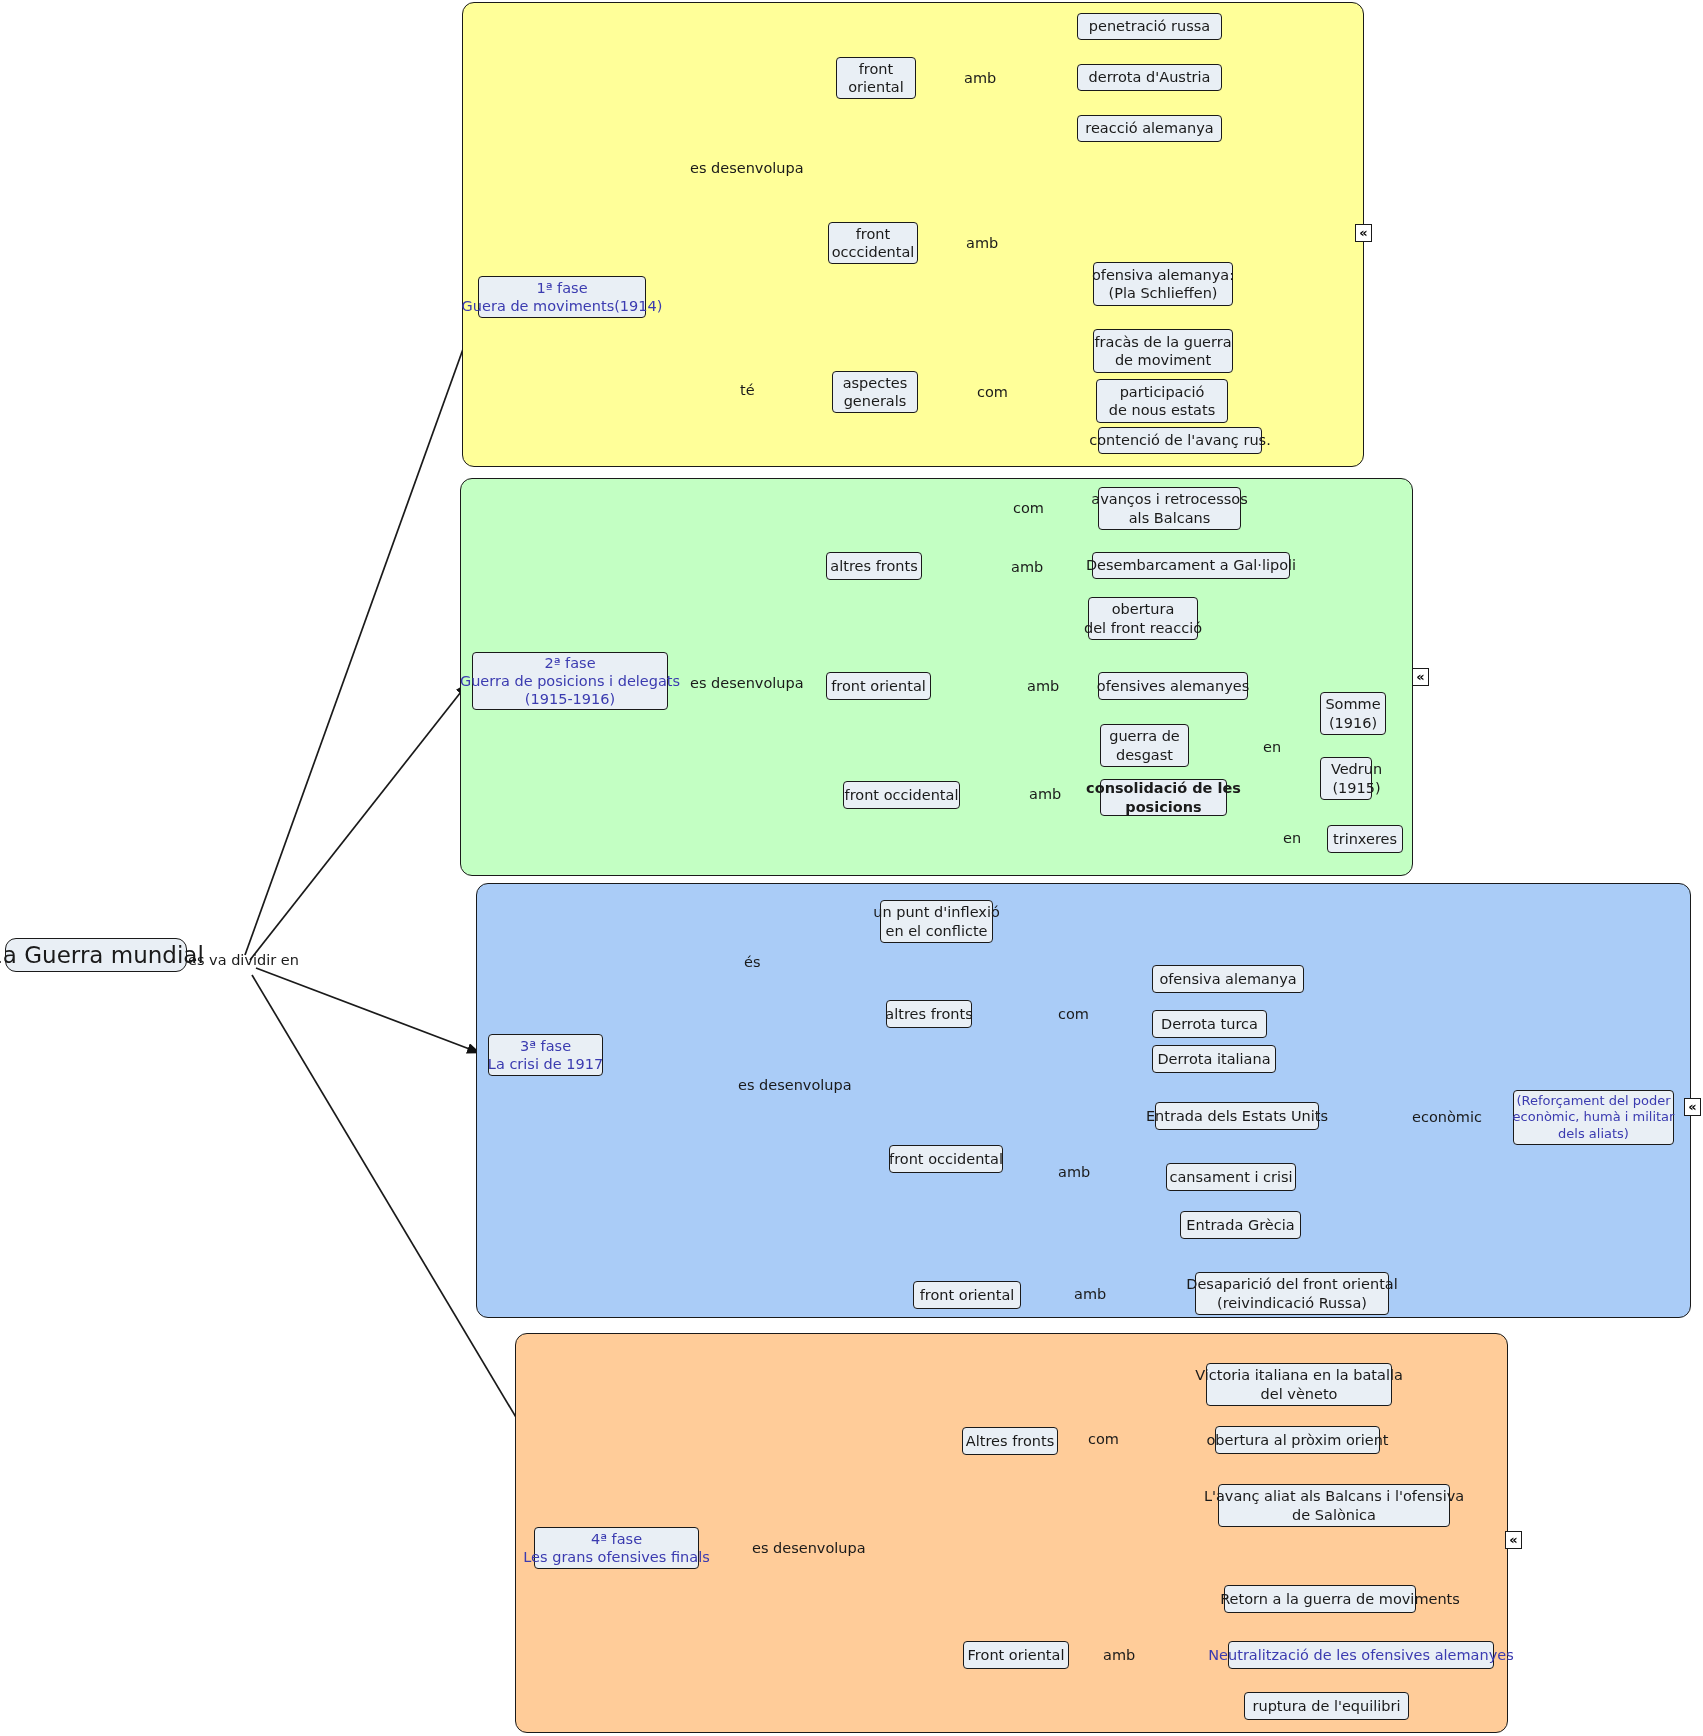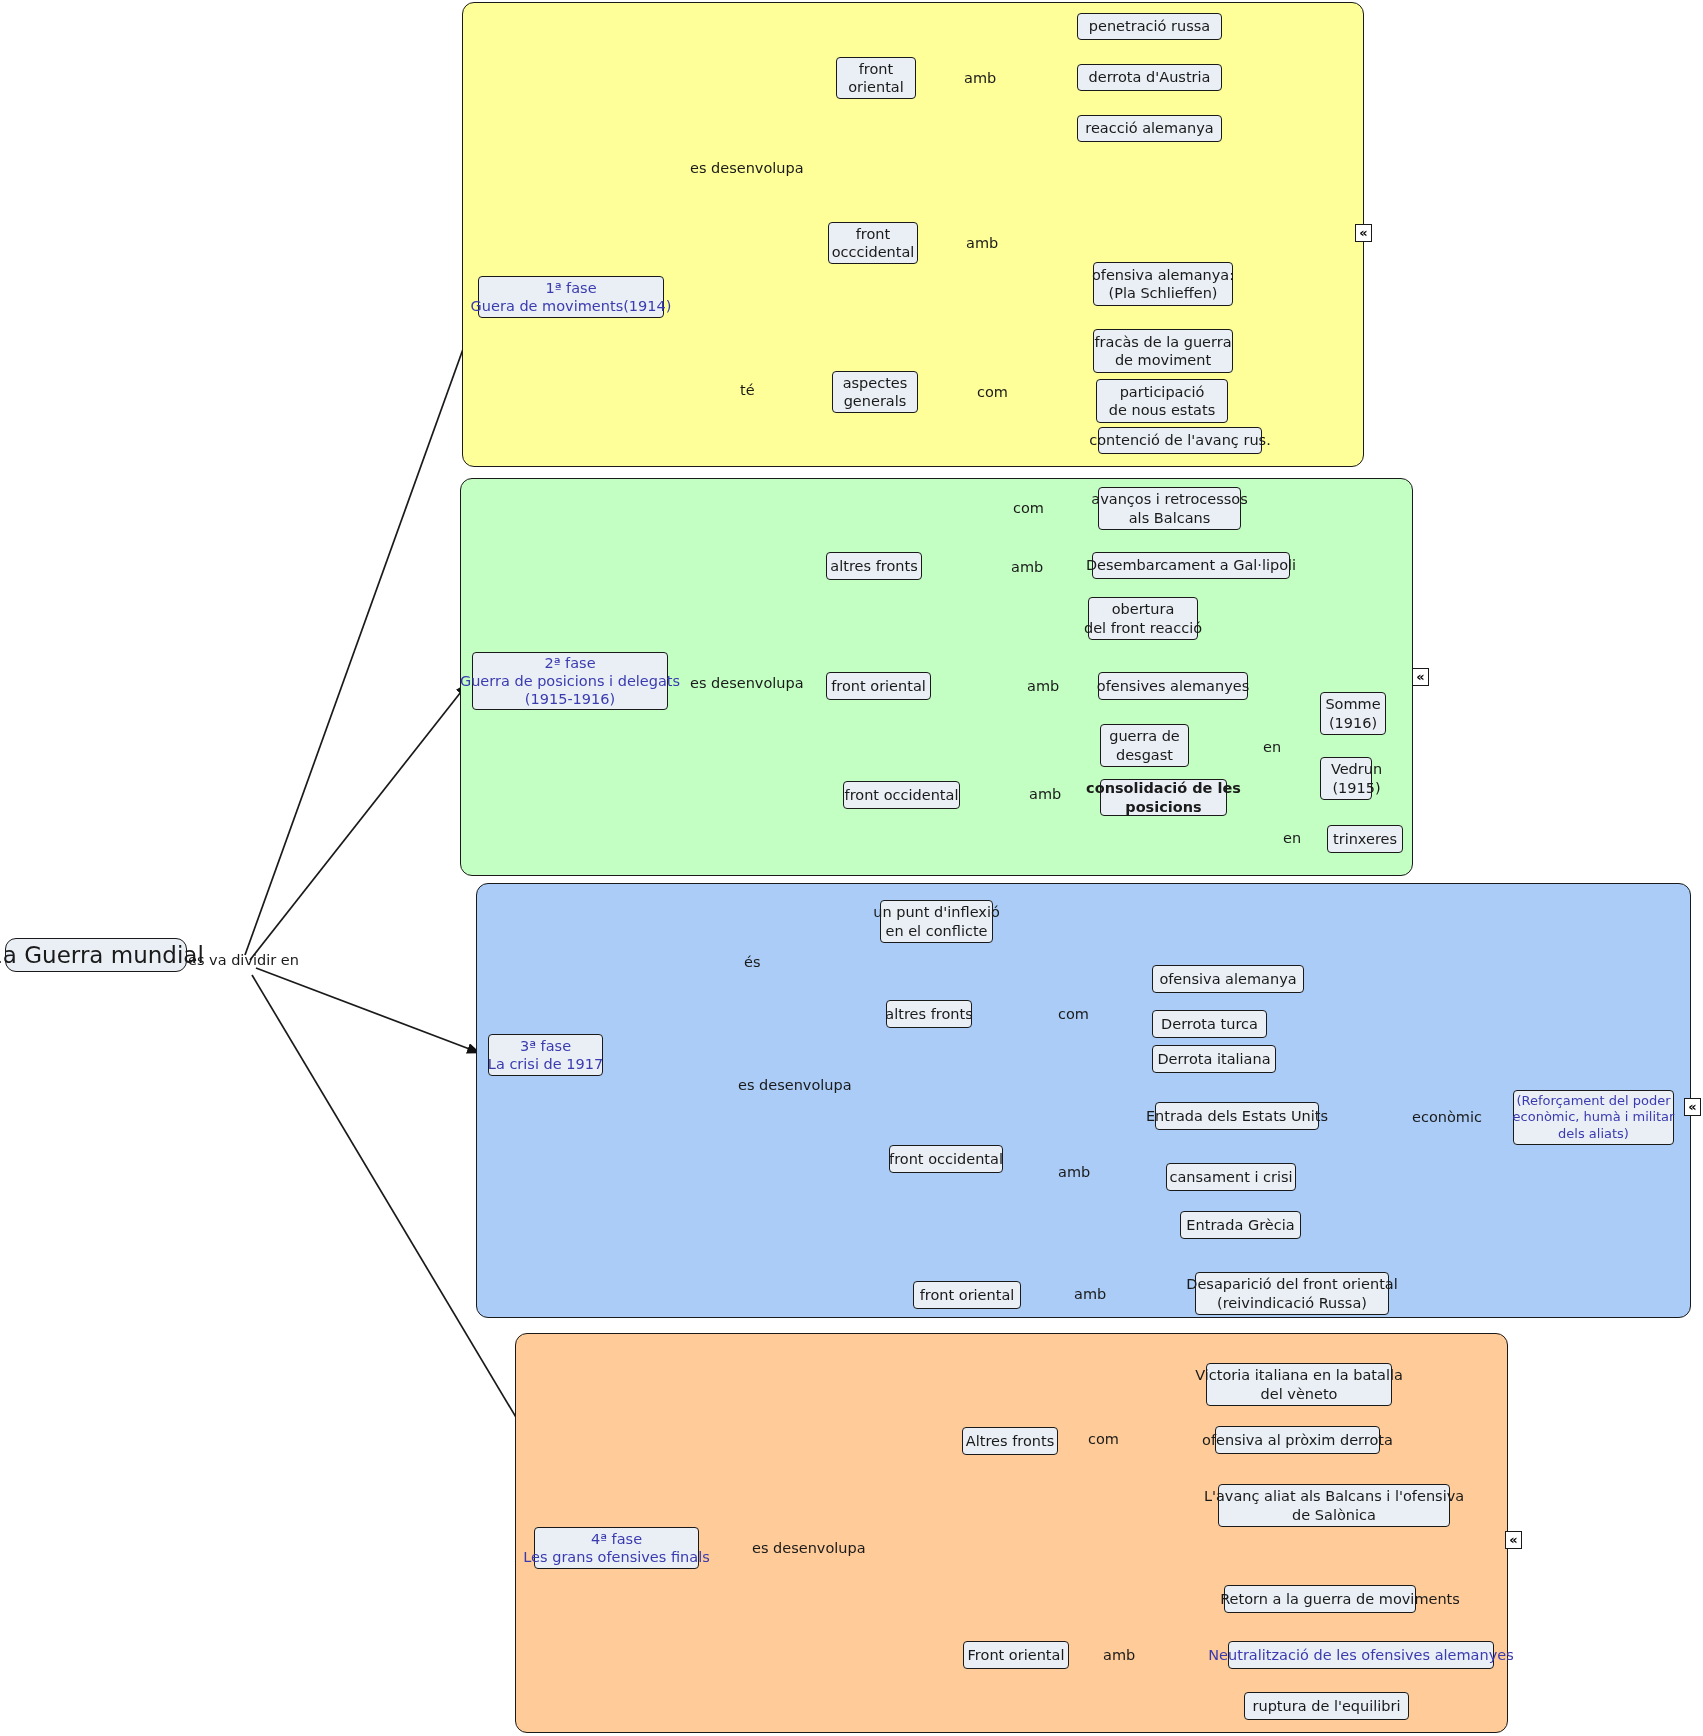--- a/index.html
+++ b/index.html
@@ -171,21 +171,21 @@
 </svg>
 
 <div class="panel" style="left:462px; top:2px; width:902px; height:465px; background:#ffff99;"></div>
 <div class="panel" style="left:460px; top:478px; width:953px; height:398px; background:#c3ffc3;"></div>
 <div class="panel" style="left:476px; top:883px; width:1215px; height:435px; background:#aaccf7;"></div>
 <div class="panel" style="left:515px; top:1333px; width:993px; height:400px; background:#ffcc99;"></div>
 
 <div class="node root" style="left:5px; top:938px; width:182px; height:34px;">1a Guerra mundial</div>
 <div class="linklabel" style="left:188px; top:953px;">es va dividir en</div>
 
-<div class="node phase" style="left:478px; top:276px; width:186px; height:42px;">1ª fase
+<div class="node phase" style="left:478px; top:276px; width:168px; height:42px;">1ª fase
 Guera de moviments(1914)</div>
 
 <div class="linklabel" style="left:690px; top:161px;">es desenvolupa</div>
 <div class="linklabel" style="left:740px; top:383px;">té</div>
 
 <div class="node" style="left:836px; top:57px; width:80px; height:42px;">front
 oriental</div>
 <div class="node" style="left:828px; top:222px; width:90px; height:42px;">front
 occcidental</div>
 <div class="node" style="left:832px; top:371px; width:86px; height:42px;">aspectes
@@ -286,21 +286,21 @@
 <div class="linklabel" style="left:752px; top:1541px;">es desenvolupa</div>
 
 <div class="node" style="left:962px; top:1427px; width:96px; height:28px;">Altres fronts</div>
 <div class="node" style="left:963px; top:1641px; width:106px; height:28px;">Front oriental</div>
 
 <div class="linklabel" style="left:1088px; top:1432px;">com</div>
 <div class="linklabel" style="left:1103px; top:1648px;">amb</div>
 
 <div class="node" style="left:1206px; top:1363px; width:186px; height:43px;">Victoria italiana en la batalla
 del vèneto</div>
-<div class="node" style="left:1215px; top:1426px; width:165px; height:28px;">ofensiva al pròxim derrota</div>
+<div class="node" style="left:1215px; top:1426px; width:165px; height:28px;">obertura al pròxim orient</div>
 <div class="node" style="left:1218px; top:1484px; width:232px; height:43px;">L'avanç aliat als Balcans i l'ofensiva
 de Salònica</div>
 
 <div class="node" style="left:1224px; top:1585px; width:192px; height:28px;padding-left:47px;">Retorn a la guerra de moviments</div>
 <div class="node bluetext" style="left:1228px; top:1641px; width:266px; height:28px;">Neutralització de les ofensives alemanyes</div>
 <div class="node" style="left:1244px; top:1692px; width:165px; height:28px;">ruptura de l'equilibri</div>
 
 <div class="collapse" style="left:1505px; top:1531px;">«</div>
 
 </div>

